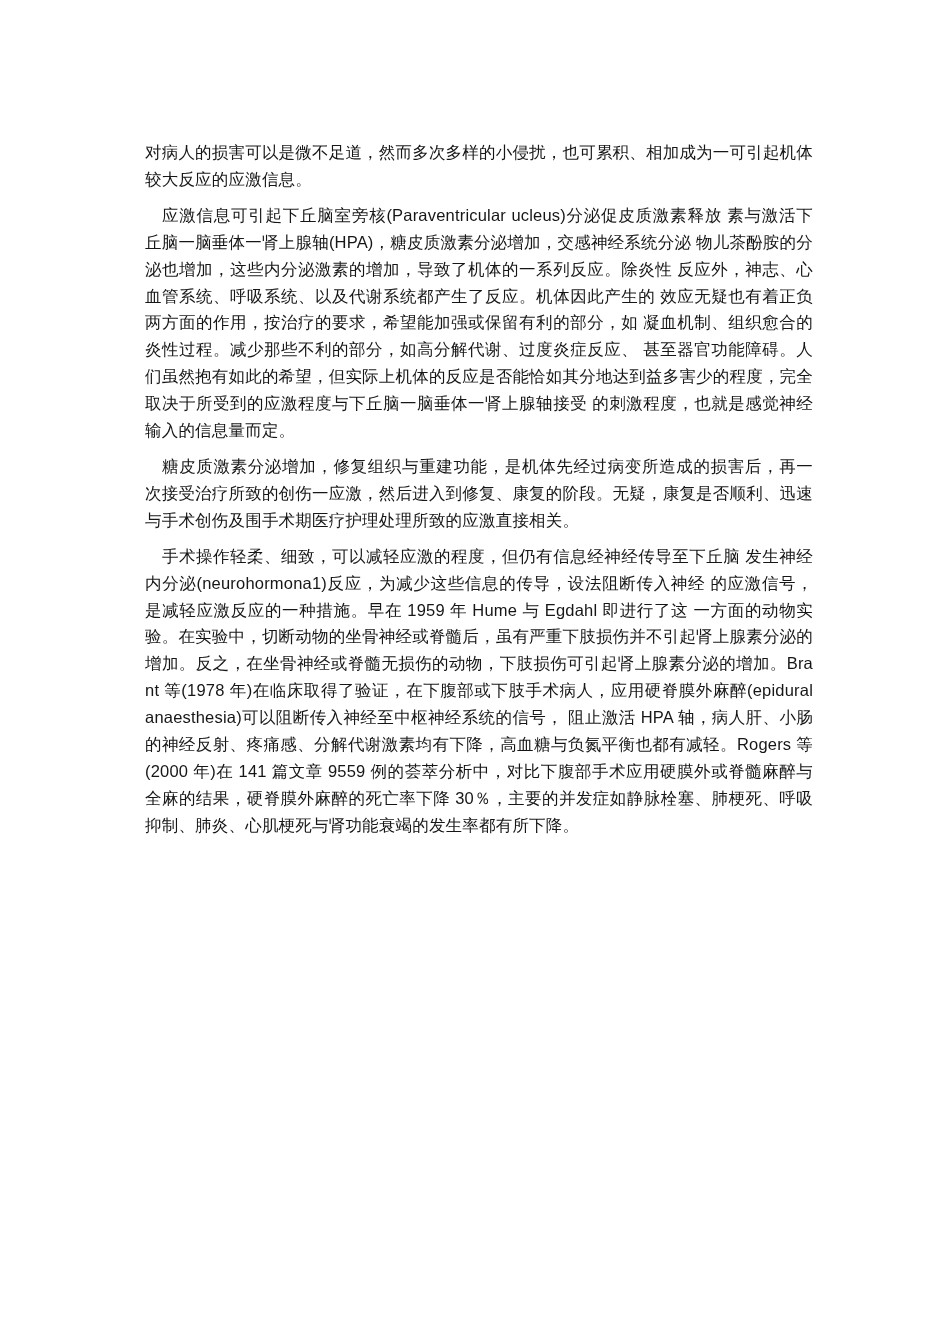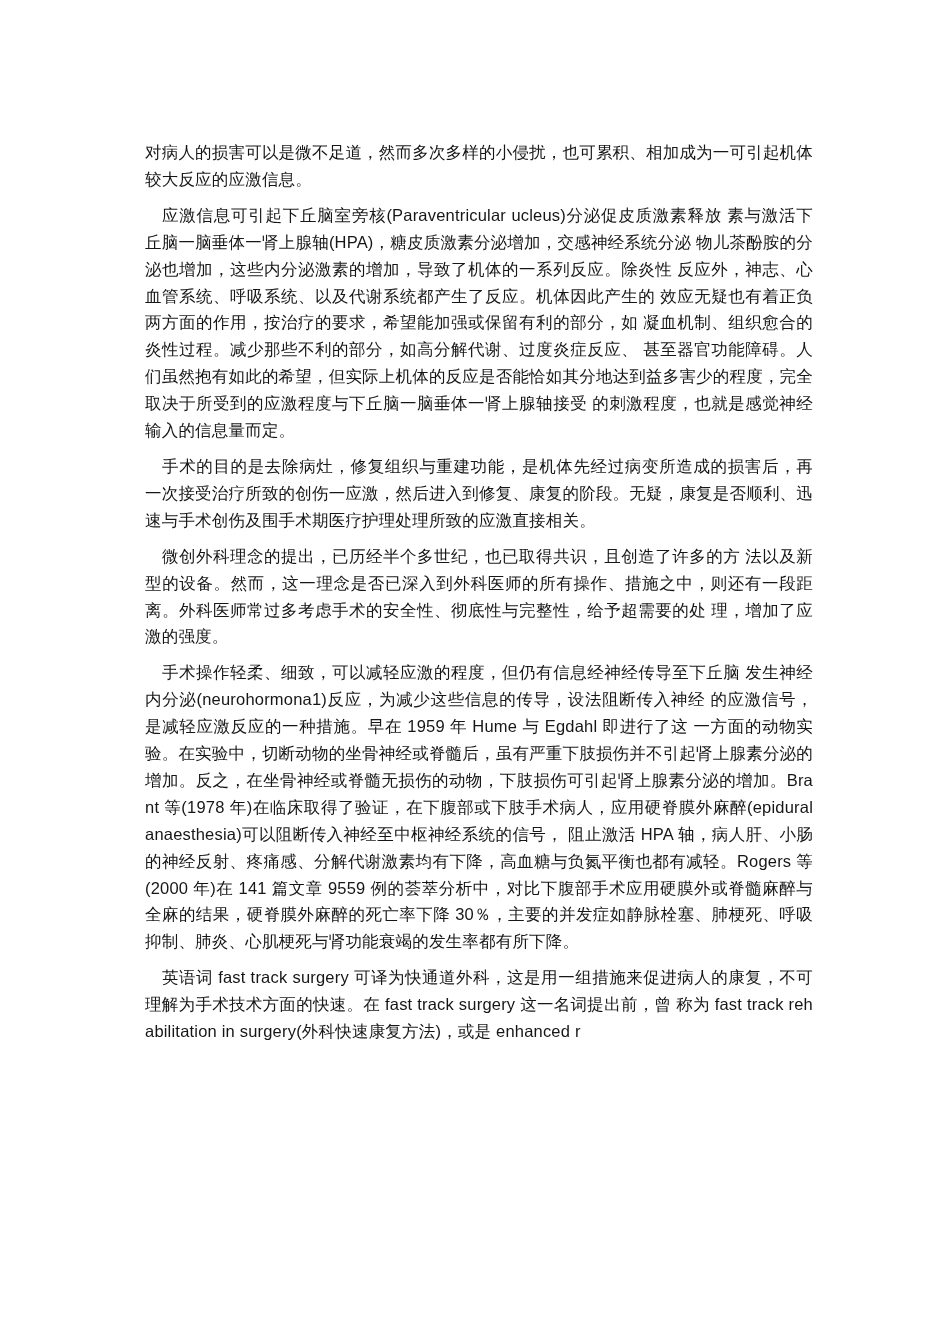--- a/index.html
+++ b/index.html
@@ -43,18 +43,16 @@
     text-indent: 0;
   }
 </style>
 </head>
 <body>
 
 <div class="page">
   <div class="text-column">
     <p class="first">对病人的损害可以是微不足道，然而多次多样的小侵扰，也可累积、相加成为一可引起机体较大反应的应激信息。</p>
     <p>应激信息可引起下丘脑室旁核(Paraventricular ucleus)分泌促皮质激素释放 素与激活下丘脑一脑垂体一肾上腺轴(HPA)，糖皮质激素分泌增加，交感神经系统分泌 物儿茶酚胺的分泌也增加，这些内分泌激素的增加，导致了机体的一系列反应。除炎性 反应外，神志、心血管系统、呼吸系统、以及代谢系统都产生了反应。机体因此产生的 效应无疑也有着正负两方面的作用，按治疗的要求，希望能加强或保留有利的部分，如 凝血机制、组织愈合的炎性过程。减少那些不利的部分，如高分解代谢、过度炎症反应、 甚至器官功能障碍。人们虽然抱有如此的希望，但实际上机体的反应是否能恰如其分地达到益多害少的程度，完全取决于所受到的应激程度与下丘脑一脑垂体一肾上腺轴接受 的刺激程度，也就是感觉神经输入的信息量而定。</p>
-    <p>手术的目的是去除病灶，修复组织与重建功能，是机体先经过病变所造成的损害后，再一次接受治疗所致的创伤一应激，然后进入到修复、康复的阶段。无疑，康复是否顺利、迅速与手术创伤及围手术期医疗护理处理所致的应激直接相关。</p>
-    <p>微创外科理念的提出，已历经半个多世纪，也已取得共识，且创造了许多的方 法以及新型的设备。然而，这一理念是否已深入到外科医师的所有操作、措施之中，则还有一段距离。外科医师常过多考虑手术的安全性、彻底性与完整性，给予超需要的处 理，增加了应激的强度。</p>
+    <p>糖皮质激素分泌增加，修复组织与重建功能，是机体先经过病变所造成的损害后，再一次接受治疗所致的创伤一应激，然后进入到修复、康复的阶段。无疑，康复是否顺利、迅速与手术创伤及围手术期医疗护理处理所致的应激直接相关。</p>
     <p>手术操作轻柔、细致，可以减轻应激的程度，但仍有信息经神经传导至下丘脑 发生神经内分泌(neurohormona1)反应，为减少这些信息的传导，设法阻断传入神经 的应激信号，是减轻应激反应的一种措施。早在 1959 年 Hume 与 Egdahl 即进行了这 一方面的动物实验。在实验中，切断动物的坐骨神经或脊髓后，虽有严重下肢损伤并不引起肾上腺素分泌的增加。反之，在坐骨神经或脊髓无损伤的动物，下肢损伤可引起肾上腺素分泌的增加。Brant 等(1978 年)在临床取得了验证，在下腹部或下肢手术病人，应用硬脊膜外麻醉(epidural anaesthesia)可以阻断传入神经至中枢神经系统的信号， 阻止激活 HPA 轴，病人肝、小肠的神经反射、疼痛感、分解代谢激素均有下降，高血糖与负氮平衡也都有减轻。Rogers 等(2000 年)在 141 篇文章 9559 例的荟萃分析中，对比下腹部手术应用硬膜外或脊髓麻醉与全麻的结果，硬脊膜外麻醉的死亡率下降 30％，主要的并发症如静脉栓塞、肺梗死、呼吸抑制、肺炎、心肌梗死与肾功能衰竭的发生率都有所下降。</p>
-    <p>英语词 fast track surgery 可译为快通道外科，这是用一组措施来促进病人的康复，不可理解为手术技术方面的快速。在 fast track surgery 这一名词提出前，曾 称为 fast track rehabilitation in surgery(外科快速康复方法)，或是 enhanced r</p>
   </div>
 </div>
 
 </body></html>

